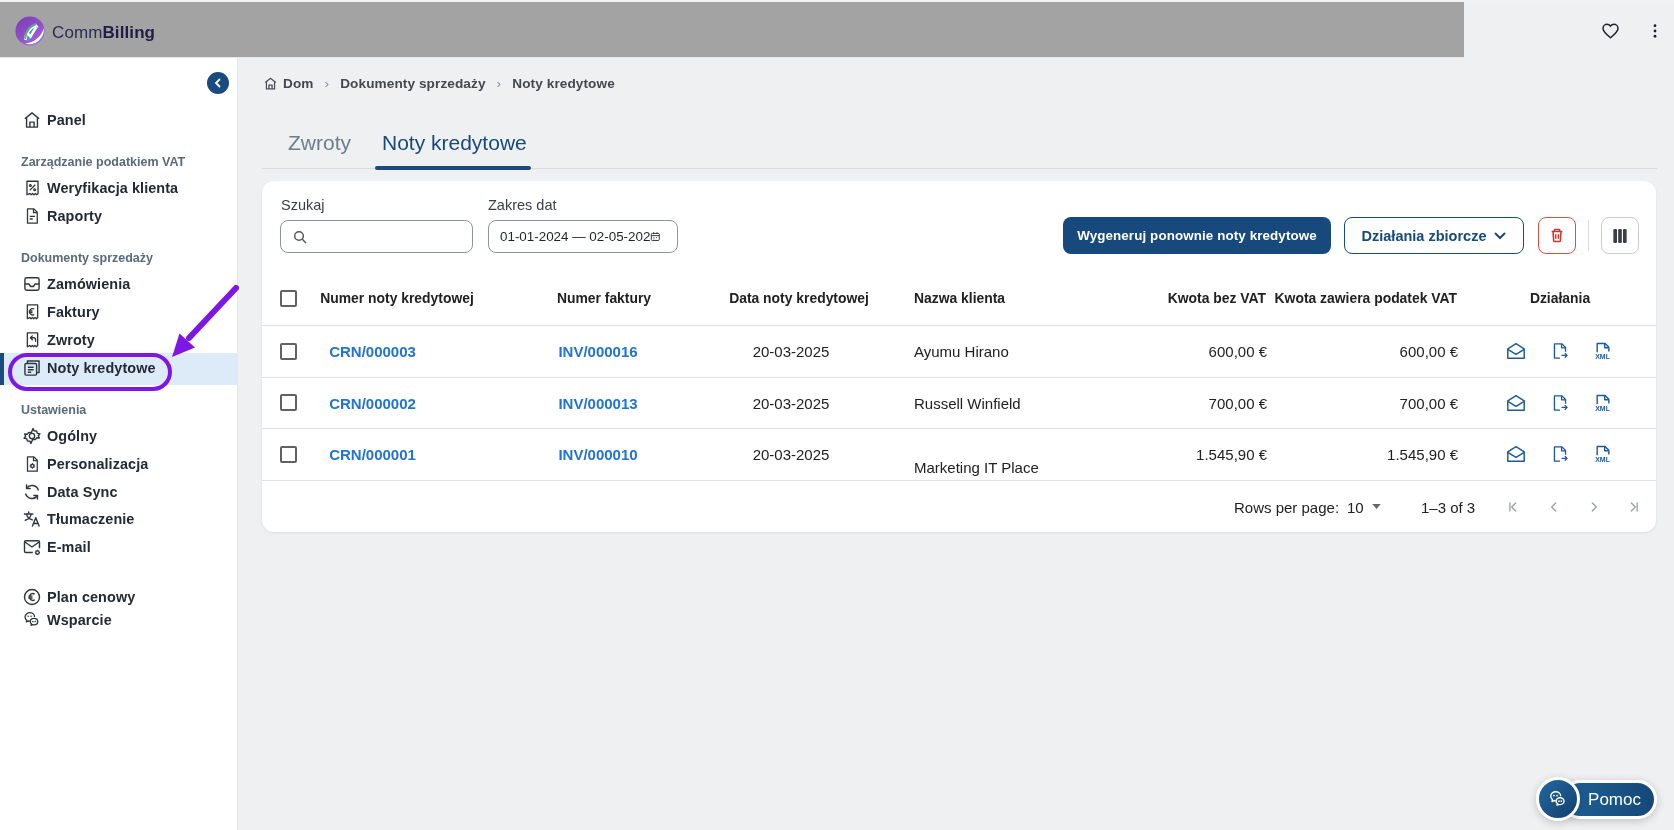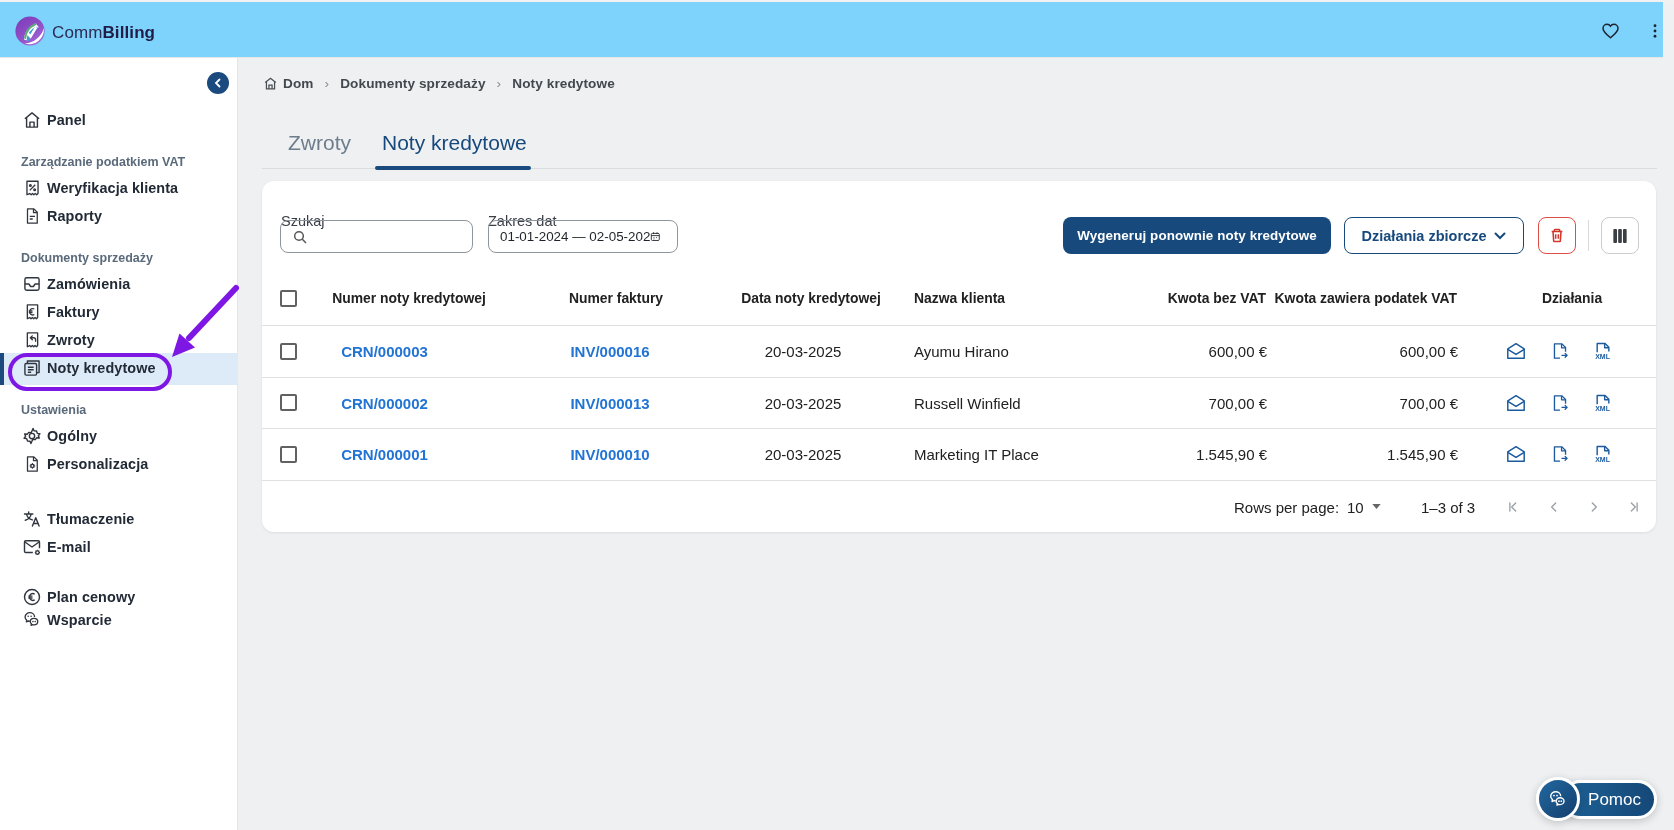--- a/index.html
+++ b/index.html
@@ -1,21 +1,21 @@
 <!DOCTYPE html>
 <html><head>
 <meta charset="utf-8">
 <style>
   * { margin:0; padding:0; box-sizing:border-box; }
   html,body { width:1674px; height:830px; overflow:hidden; background:#eff0f2;
     font-family:"Liberation Sans", sans-serif; }
 
   
   #topstrip { position:absolute; left:0; top:0; width:1674px; height:2px; background:#f1f1f1; }
-  #header { position:absolute; left:0; top:2px; width:1663px; height:56px; background:#7dd3fc;
+  #header { position:absolute; left:0; top:2px; width:1464px; height:56px; background:#a3a3a3;
     border-bottom:1px solid #e6e7e9; z-index:5; }
   #logo { position:absolute; left:15px; top:14px; }
   #logotext { position:absolute; left:52px; top:21px; font-size:17px; color:#2d2b52; letter-spacing:0.1px; }
   #logotext b { color:#201c47; }
   .hicon { position:absolute; top:20px; color:#1f2430; }
 
   
   #sidebar { position:absolute; left:0; top:58px; width:238px; height:772px; background:#fff;
     border-right:1px solid #e4e5e7; z-index:2; }
   #collapse { position:absolute; left:207px; top:72px; width:22px; height:22px; border-radius:50%;
@@ -33,40 +33,40 @@
     font-size:13.6px; color:#43484f; font-weight:700; letter-spacing:0.1px; }
   #tabs-line { position:absolute; left:262px; top:168px; width:1395px; height:1px; background:#dadbde; }
   .tab { position:absolute; top:131px; font-size:21px; }
   #tab1 { left:288px; color:#6d7d8d; }
   #tab2 { left:382px; color:#17497c; font-weight:400; }
   #tabunderline { position:absolute; left:375px; top:166px; width:156px; height:4px; border-radius:3px; background:#1b4a7e; }
 
   
   #card { position:absolute; left:262px; top:181px; width:1394px; height:351px; background:#fff;
     border-radius:12px; box-shadow:0 1px 3px rgba(0,0,0,0.08); }
-  .flabel { position:absolute; top:16px; font-size:14.5px; color:#3a3f47;margin-top:16px; }
+  .flabel { position:absolute; top:16px; font-size:14.5px; color:#3a3f47; }
   #searchbox { position:absolute; left:18px; top:39px; width:193px; height:33px; border:1px solid #8f959c;
     border-radius:8px; display:flex; align-items:center; padding-left:11px; color:#444; }
   #datebox { position:absolute; left:226px; top:39px; width:190px; height:33px; border:1px solid #8f959c;
     border-radius:8px; display:flex; align-items:center; padding:0 16px 0 11px; font-size:13.4px; color:#1f2329; white-space:nowrap; }
   #btn-blue { position:absolute; left:801px; top:36px; width:268px; height:37px; background:#17497c;
     border-radius:8px; color:#fff; font-size:13.4px; font-weight:700; letter-spacing:0.1px; display:flex; align-items:center; justify-content:center; }
   #btn-outline { position:absolute; left:1082px; top:36px; width:180px; height:37px; background:#fff;
     border:1px solid #17497c; border-radius:8px; color:#17497c; font-size:14.5px; font-weight:700;
     display:flex; align-items:center; justify-content:center; gap:8px; }
   #btn-red { position:absolute; left:1276px; top:36px; width:38px; height:37px; background:#fff;
     border:1px solid #e04d44; border-radius:8px; display:flex; align-items:center; justify-content:center; color:#d3352b; }
   #vdiv { position:absolute; left:1326px; top:39px; width:1px; height:31px; background:#d8d9dc; }
   #btn-col { position:absolute; left:1339px; top:36px; width:38px; height:37px; background:#fff;
     border:1px solid #caccd0; border-radius:8px; display:flex; align-items:center; justify-content:center; color:#3c4043; }
 
   
   .cell { position:absolute; font-size:15px; color:#212121; white-space:nowrap; line-height:17px; }
   .cell.hd { font-weight:700; font-size:13.9px; }
-  .cell.ctr { transform:translate(-50%,-50%);margin-left:12px; }
+  .cell.ctr { transform:translate(-50%,-50%); }
   .cell.lft { transform:translate(0,-50%);padding-left:17px; }
   .cell.rgt { transform:translate(-100%,-50%); }
   .cb { position:absolute; width:17px; height:17px; border:2px solid #616161; border-radius:2px; background:#fff; }
   .link { color:#2173d4; font-weight:700; }
   .hline { position:absolute; left:0; width:1394px; height:1px; background:#e0e0e0; }
   .aicon { position:absolute; transform:translate(-50%,-50%); display:flex; }
 
   
   #help { position:absolute; left:1536px; top:777px; z-index:8; }
 
@@ -193,20 +193,31 @@
       <span class="ic">
         <svg width="18" height="20" viewBox="0 0 24 24" fill="none" stroke="#30363f" stroke-width="1.7" stroke-linejoin="round">
           <path d="M6 2.5 H14.5 L19 7 V21.5 H6 Z"></path>
           <path d="M14 2.8 V7.5 H18.7"></path>
           <circle cx="12.5" cy="14.5" r="2"></circle>
           <path d="M12.5 10.8 v1.6 M12.5 16.6 v1.6 M8.9 14.5 h1.6 M14.6 14.5 h1.6 M10 12 l1.1 1.1 M13.9 15.9 l1.1 1.1 M15 12 l-1.1 1.1 M11.1 15.9 L10 17" stroke-width="1.4"></path>
         </svg>
       </span>
       <span class="tx">Personalizacja</span>
     </div>
+  <div class="navitem" style="top:419px">
+      <span class="ic">
+        <svg width="20" height="20" viewBox="0 0 24 24" fill="none" stroke="#30363f" stroke-width="1.8" stroke-linecap="round" stroke-linejoin="round">
+          <path d="M19.5 9.5 A8 8 0 0 0 5.5 7.5"></path>
+          <path d="M5.5 3.5 V7.8 H9.8"></path>
+          <path d="M4.5 14.5 A8 8 0 0 0 18.5 16.5"></path>
+          <path d="M18.5 20.5 V16.2 H14.2"></path>
+        </svg>
+      </span>
+      <span class="tx">Data Sync</span>
+    </div>
   <div class="navitem" style="top:446px">
       <span class="ic">
         <svg width="20" height="20" viewBox="0 0 24 24" fill="none" stroke="#30363f" stroke-width="1.7" stroke-linecap="round" stroke-linejoin="round">
           <path d="M3 6 H13 M8 3.5 V6 M11 6 C10.5 9.5 7.5 12.5 4 13.5 M5.5 6.5 C6.5 10 9.5 12.5 12.5 13"></path>
           <path d="M12.5 20.5 L16.5 10.5 L20.5 20.5 M13.8 17.3 H19.2"></path>
         </svg>
       </span>
       <span class="tx">Tłumaczenie</span>
     </div>
   <div class="navitem" style="top:474px">
@@ -374,21 +385,21 @@
           <path d="M19 12.5 V7.5 L14.5 3 H5 V13.5"></path>
           <path d="M14 3.3 V8 H18.7"></path>
           <text x="2.6" y="21.8" font-family="Liberation Sans" font-size="8.4" font-weight="bold" fill="#1b5a9e" stroke="none">XML</text>
         </svg>
       </div>
   <div class="hline" style="top:247px"></div>
   <div class="cb" style="left:17.5px; top:264.5px"></div>
   <div class="cell ctr" style="left:110.5px; top:273px"><span class="link">CRN/000001</span></div>
   <div class="cell ctr" style="left:336px; top:273px"><span class="link">INV/000010</span></div>
   <div class="cell ctr" style="left:529px; top:273px">20-03-2025</div>
-  <div class="cell lft" style="left:635px; top:273px">Marketing IT Place</div>
+  <div class="cell lft" style="left:635px; top:286px">Marketing IT Place</div>
   <div class="cell rgt" style="left:1005px; top:273px">1.545,90 €</div>
   <div class="cell rgt" style="left:1196px; top:273px">1.545,90 €</div>
   <div class="aicon" style="left:1254px; top:273px">
         <svg width="22" height="19" viewBox="0 0 24 22" fill="none" stroke="#1b5a9e" stroke-width="1.7" stroke-linejoin="round">
           <path d="M2.5 8.5 L12 2.5 L21.5 8.5 V19.5 H2.5 Z"></path>
           <path d="M2.5 9 L12 15 L21.5 9"></path>
         </svg>
       </div>
   <div class="aicon" style="left:1298px; top:273px">
         <svg width="19" height="21" viewBox="0 0 24 24" fill="none" stroke="#1b5a9e" stroke-width="1.7" stroke-linejoin="round">

